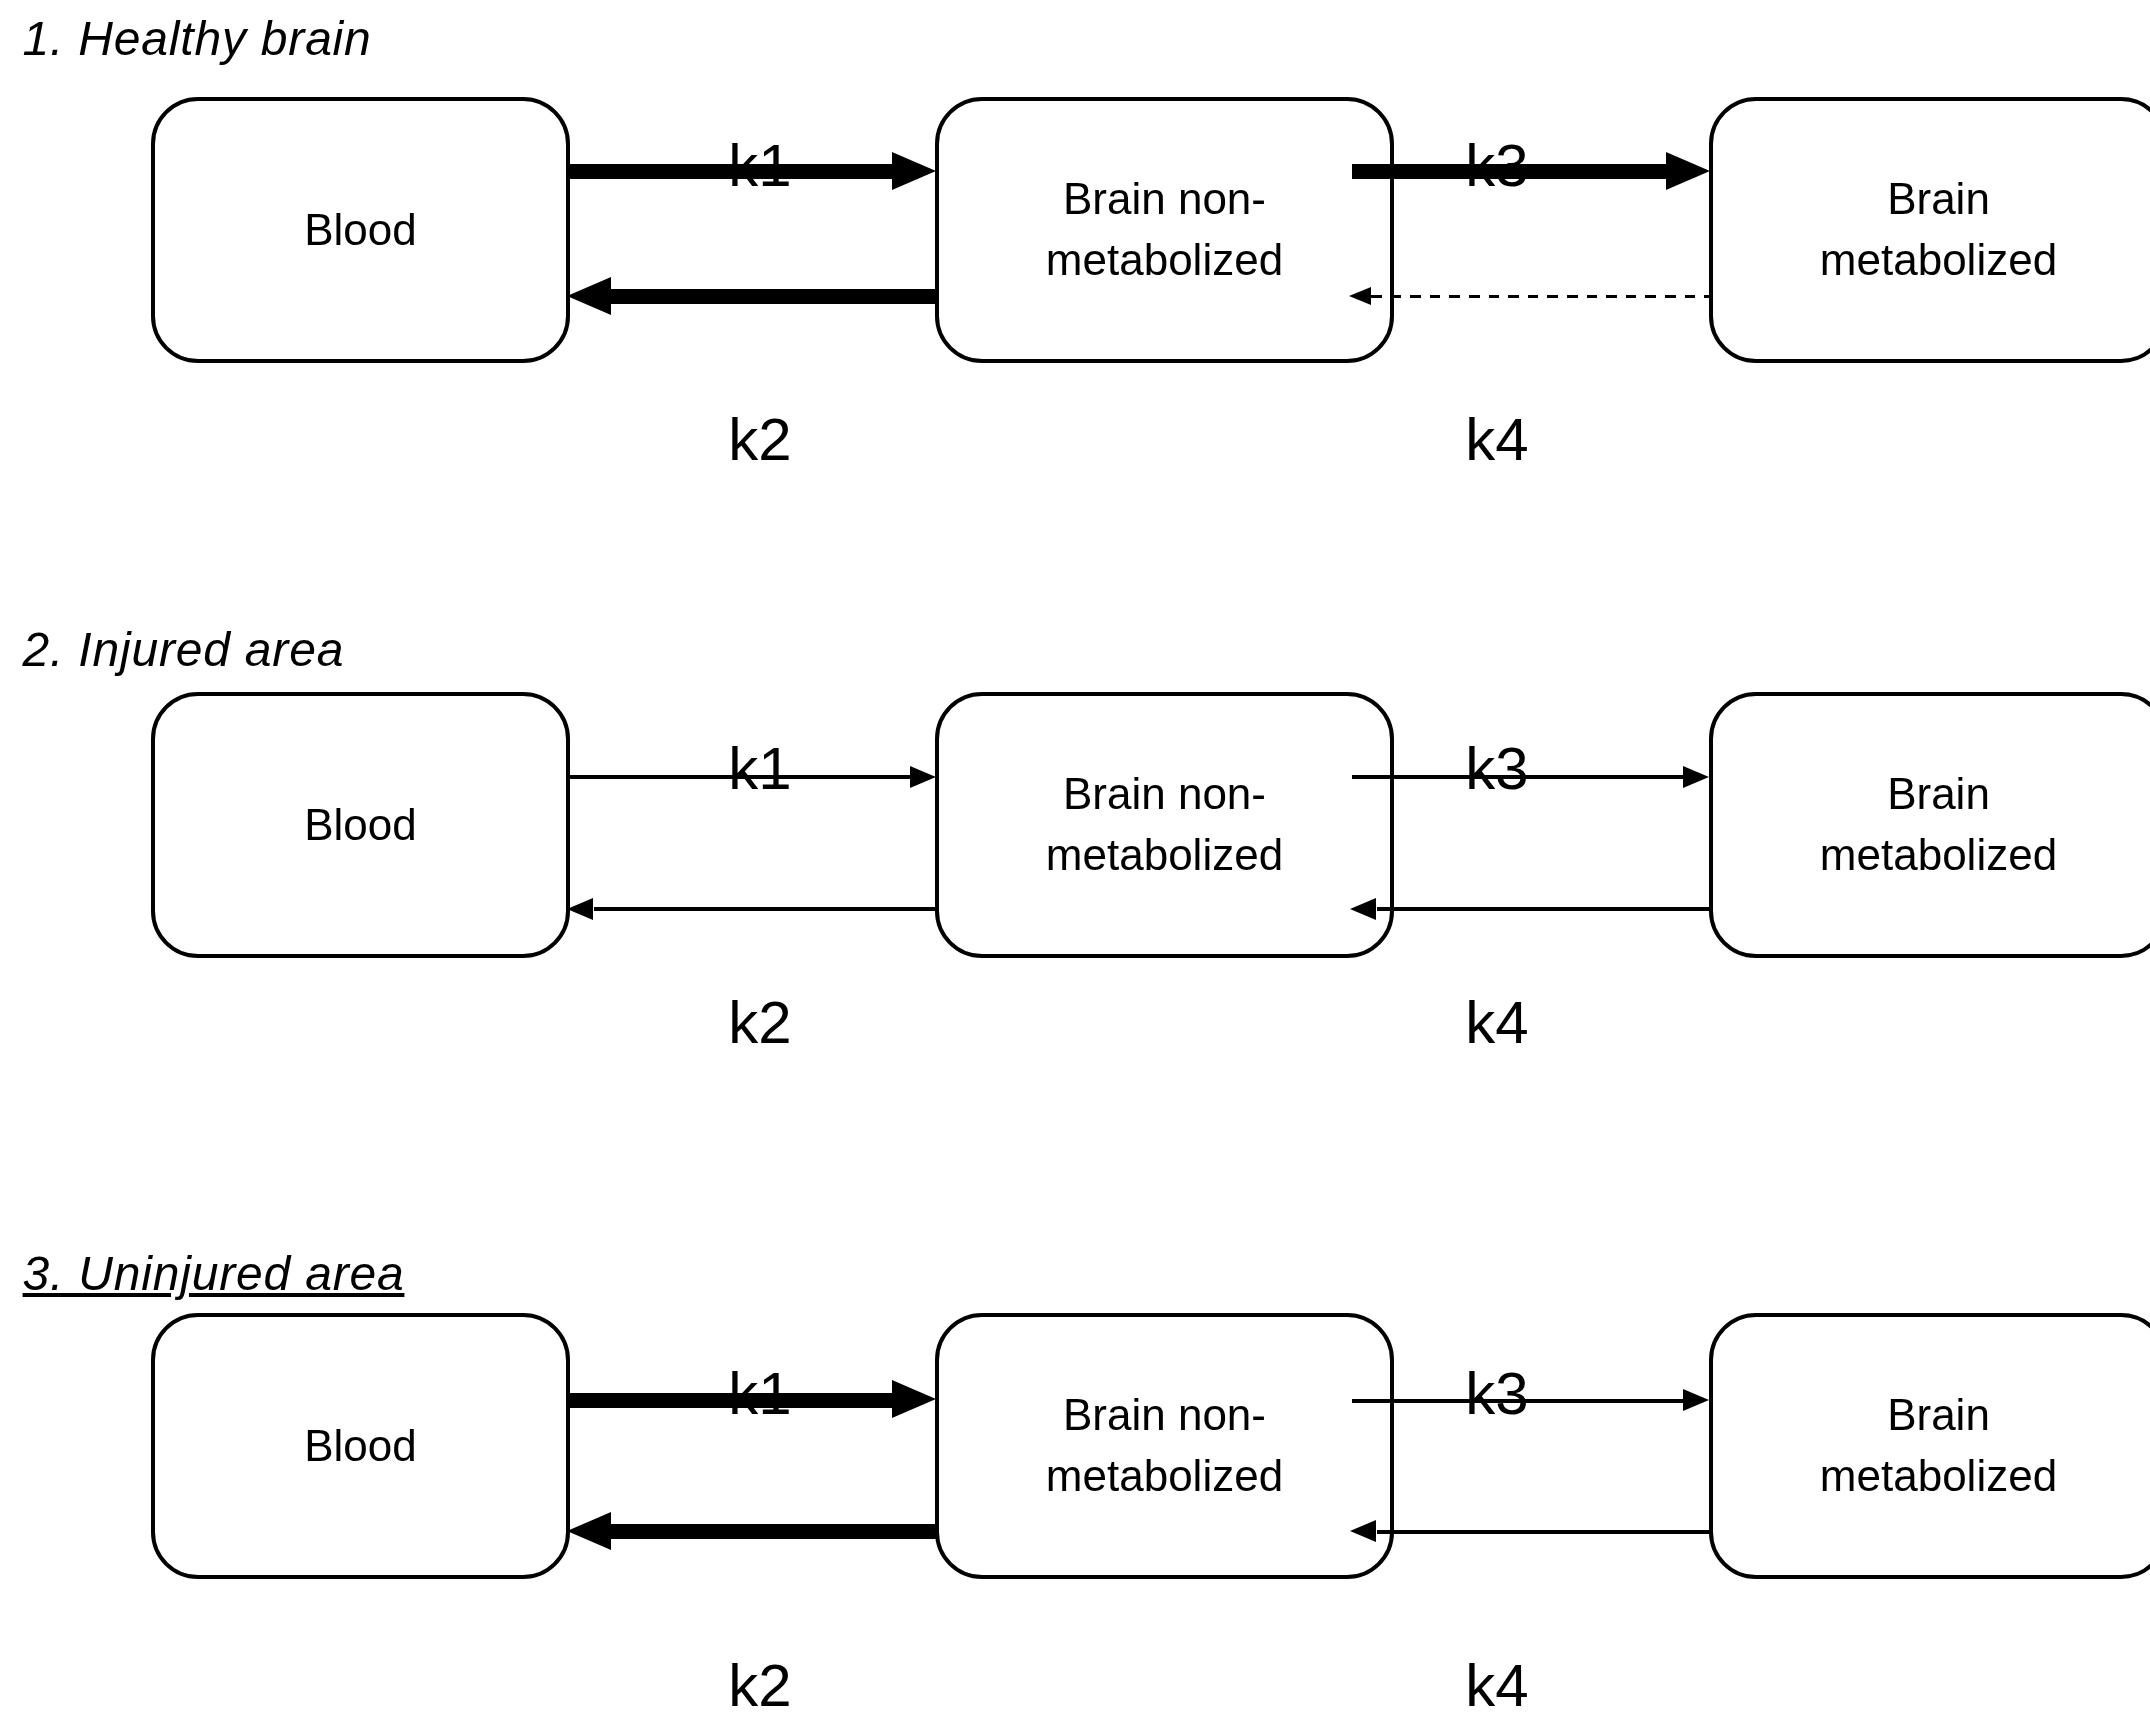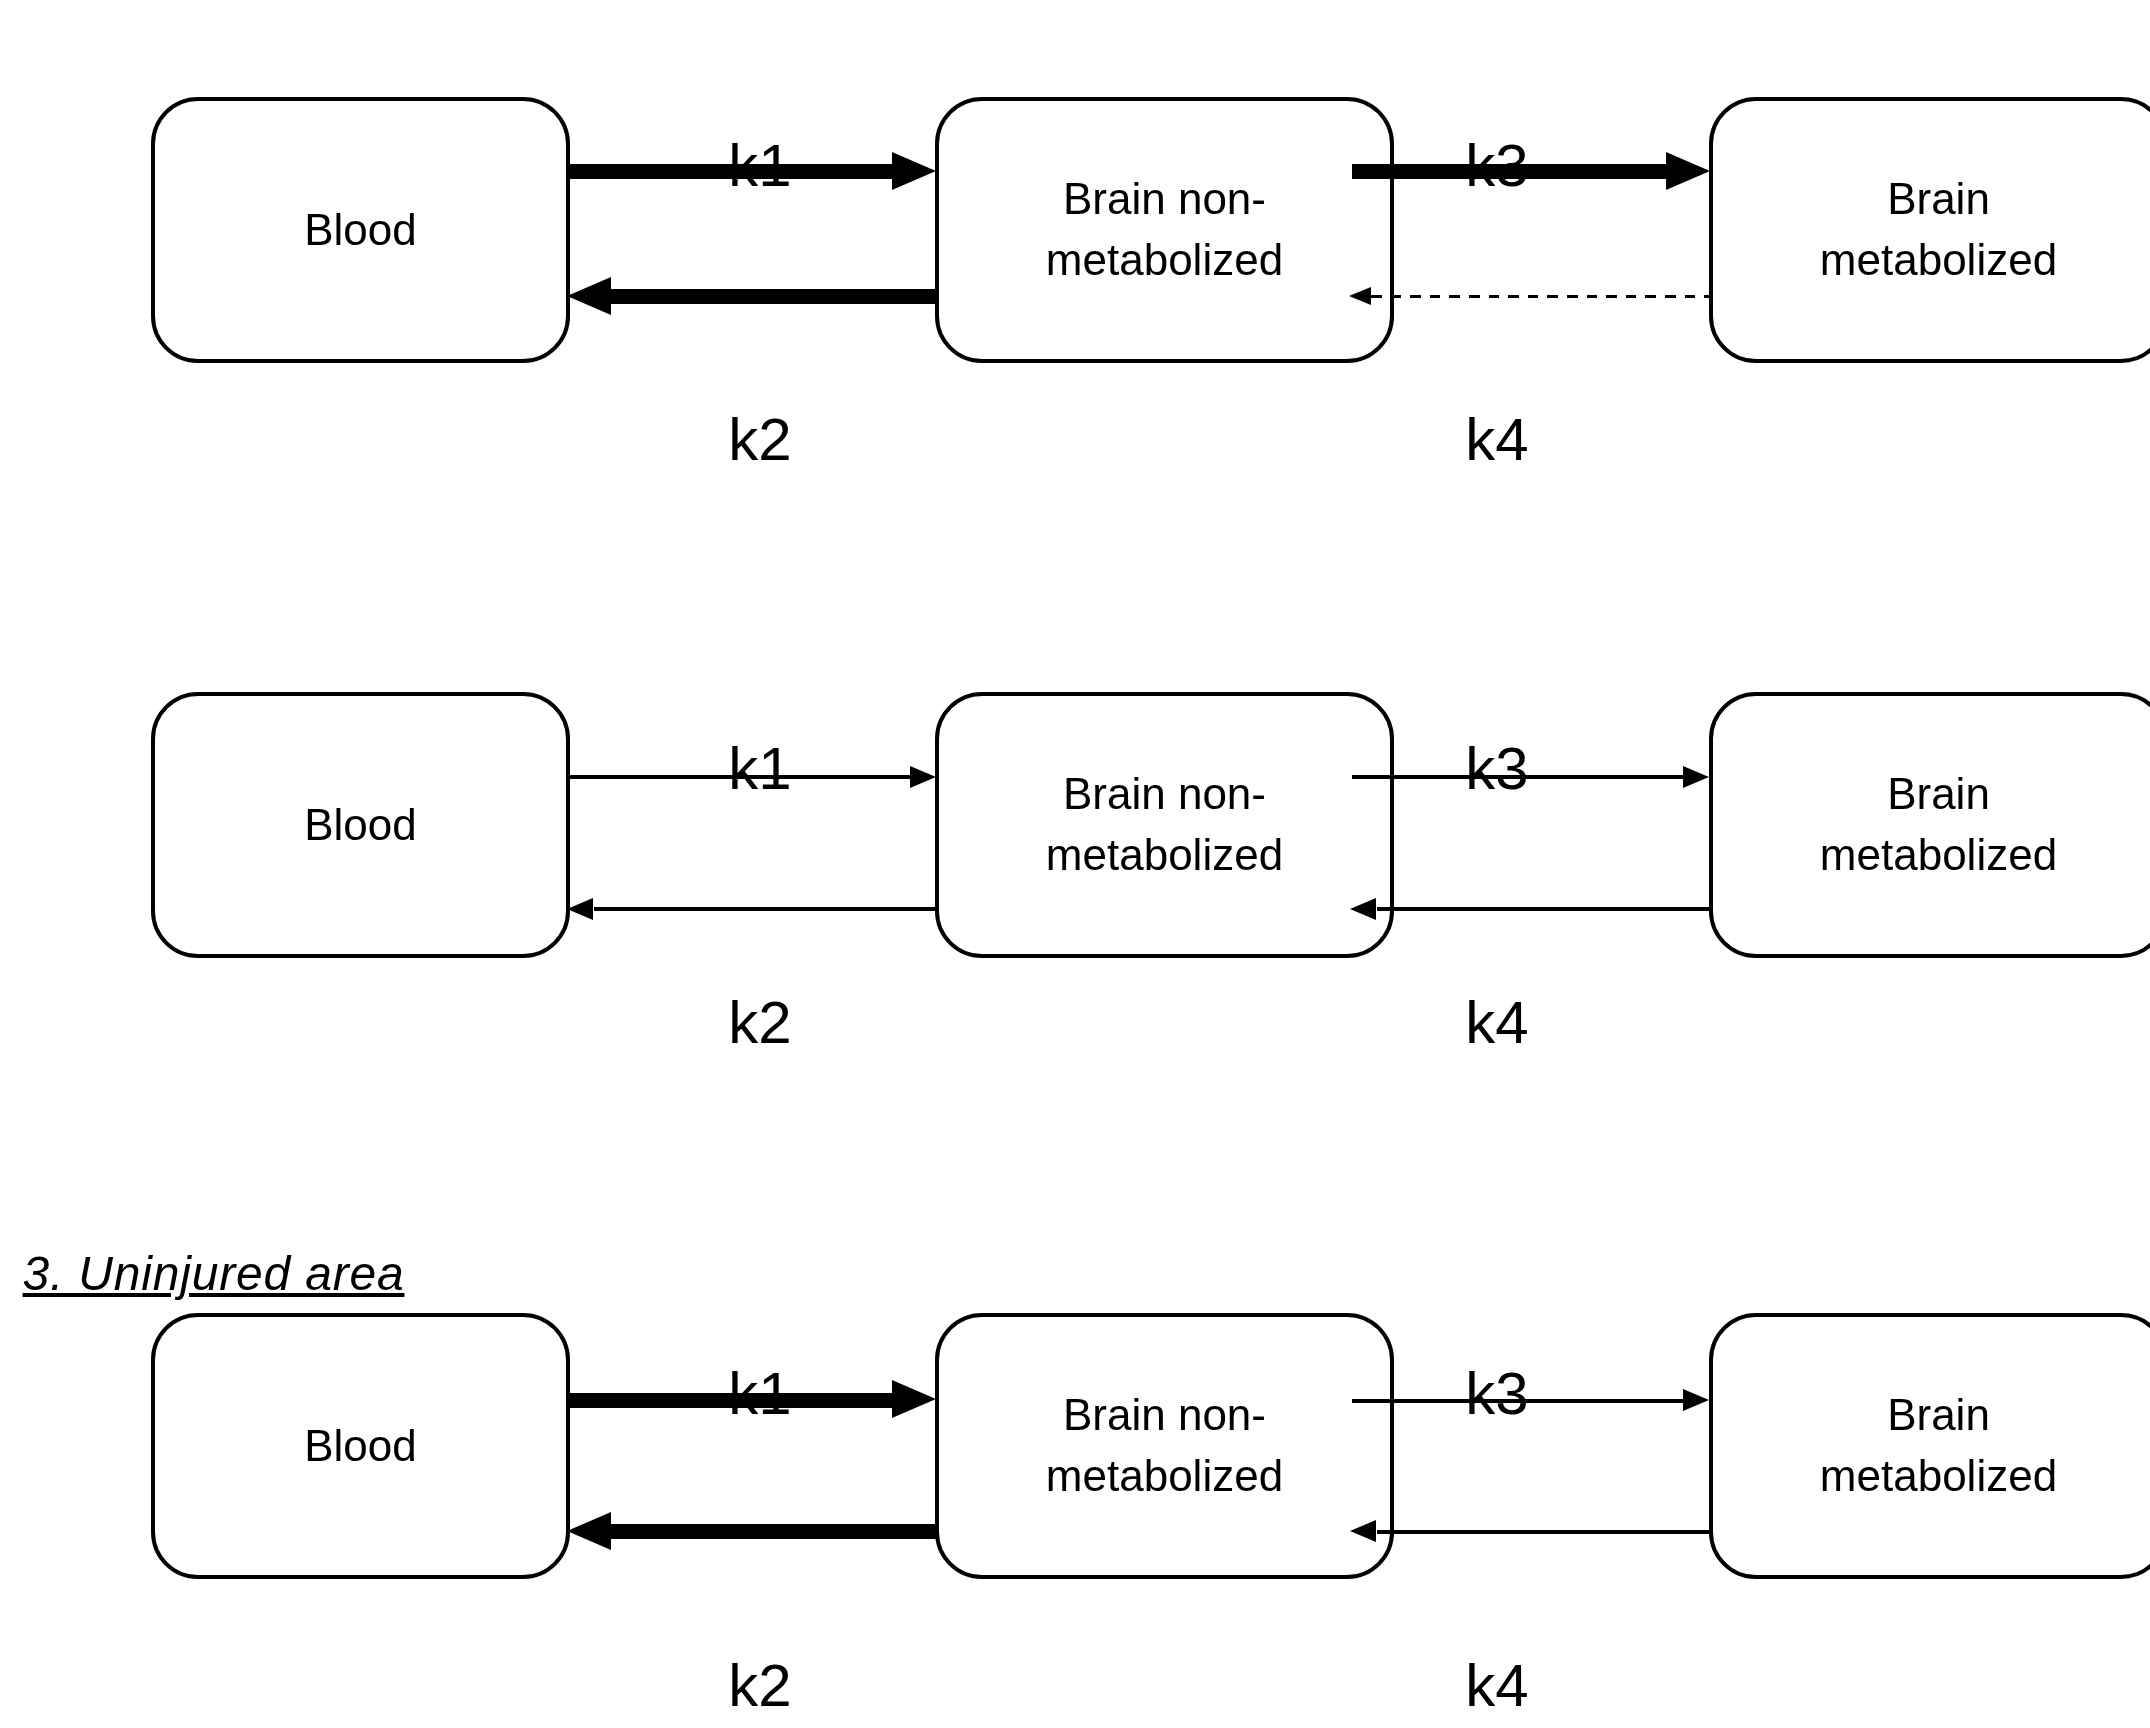--- a/index.html
+++ b/index.html
@@ -60,20 +60,21 @@
     white-space: nowrap;
     margin-top: 44px;
   }
 </style>
 </head>
 <body>
 
 <div id="canvas">
 
   
+  <div class="sec-title" style="top:10.6px;">1. Healthy brain</div>
 
   <div class="box blood" style="left:151px;top:97px;">
     <div>Blood</div>
   </div>
   <div class="box" style="left:935px;top:97px;">
     <div>Brain non-</div>
     <div>metabolized</div>
   </div>
   <div class="box" style="left:1709px;top:97px;">
     <div>Brain</div>
@@ -98,20 +99,21 @@
     <div class="shaft dashed" style="left:1371px;top:295px;width:339px;"></div>
   </div>
 
   
   <div class="klabel" style="left:760px;top:121px;">k1</div>
   <div class="klabel" style="left:760px;top:395px;">k2</div>
   <div class="klabel" style="left:1497px;top:121px;">k3</div>
   <div class="klabel" style="left:1497px;top:395px;">k4</div>
 
   
+  <div class="sec-title" style="top:622px;">2. Injured area</div>
 
   <div class="box blood" style="left:151px;top:692px;">
     <div>Blood</div>
   </div>
   <div class="box" style="left:935px;top:692px;">
     <div>Brain non-</div>
     <div>metabolized</div>
   </div>
   <div class="box" style="left:1709px;top:692px;">
     <div>Brain</div>

